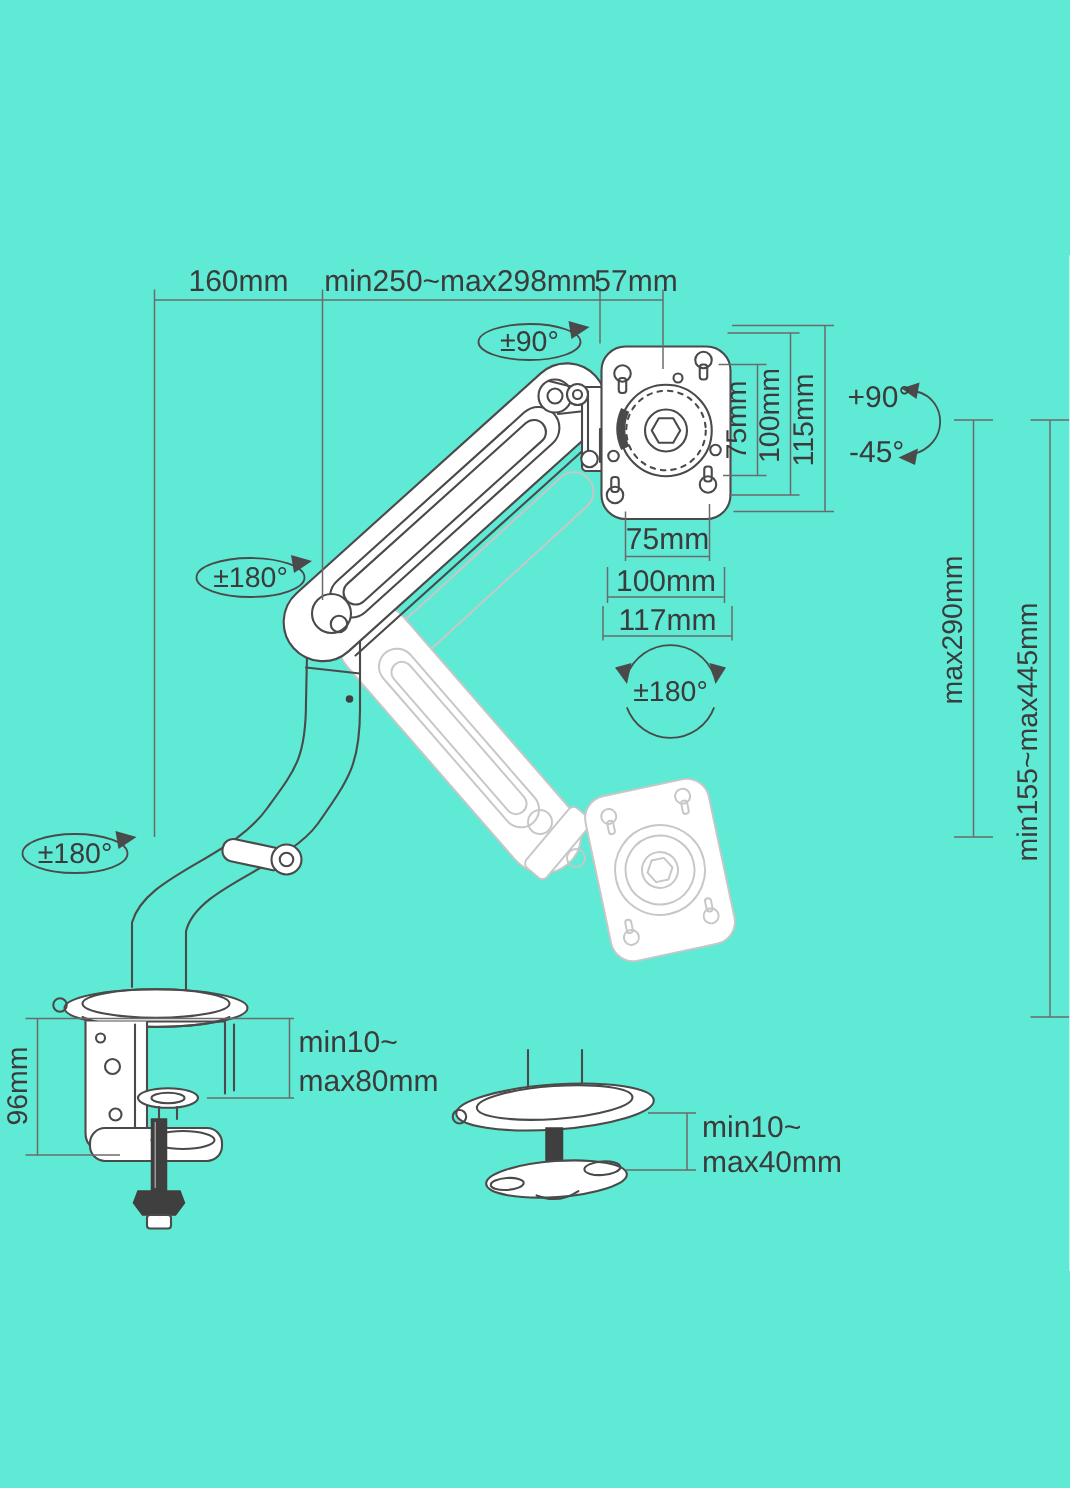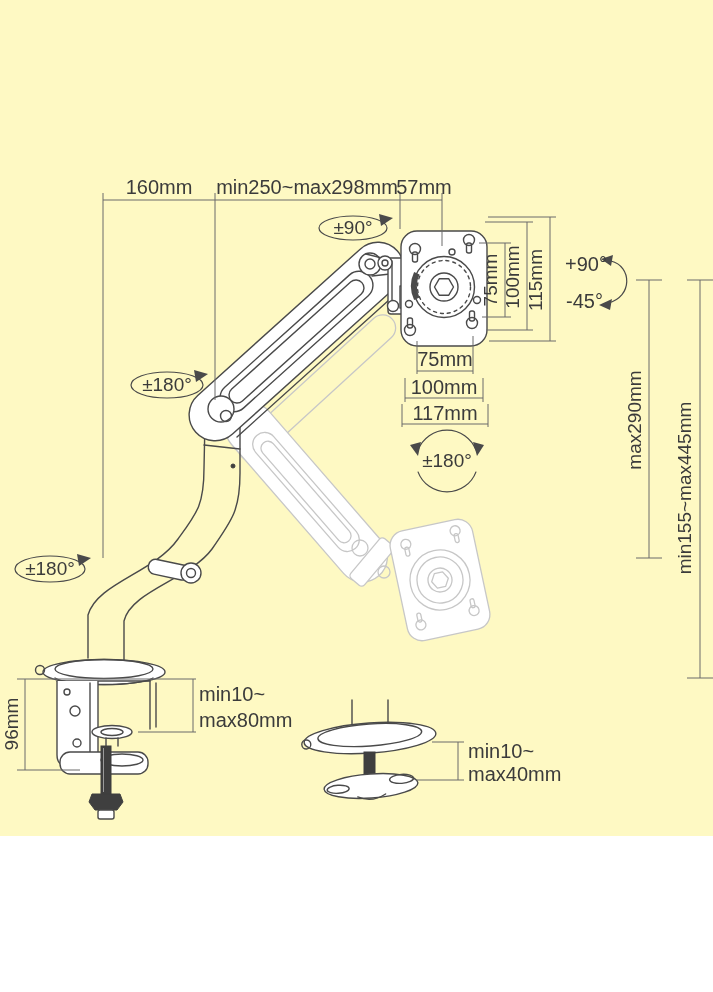--- a/index.html
+++ b/index.html
@@ -1,16 +1,16 @@
 <!DOCTYPE html>
 <html><head>
 <meta charset="utf-8">
 <style>
   html,body{margin:0;padding:0;background:#ffffff;}
-  .canvas{position:relative;width:713px;height:836px;background:#fef9c3;overflow:hidden;
+  .canvas{position:relative;width:713px;height:992px;background:#5eead4;overflow:hidden;
           font-family:"Liberation Sans","DejaVu Sans",sans-serif;}
   svg{position:absolute;left:0;top:0;}
   svg text{font-family:"Liberation Sans","DejaVu Sans",sans-serif;fill:#3b3b3b;}
   .d20{font-size:20px;}
   .d19{font-size:19px;}
   .mid{text-anchor:middle;}
   .st{text-anchor:start;}
   
   .ink{stroke:#4a4a4a;stroke-width:1.4;fill:none;stroke-linecap:round;stroke-linejoin:round;}
   .inkf{stroke:#4a4a4a;stroke-width:1.4;fill:#ffffff;stroke-linejoin:round;}

